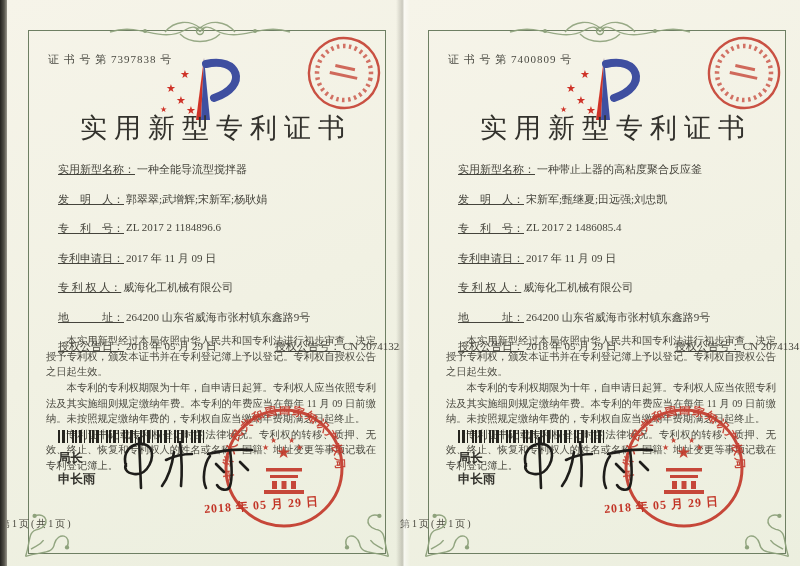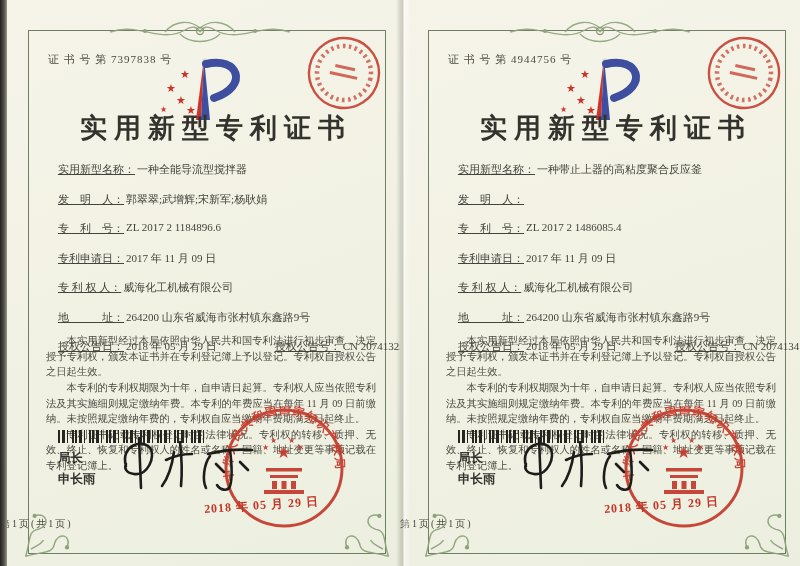--- a/index.html
+++ b/index.html
@@ -18,21 +18,21 @@
        border:1.3px solid #6e7f63;}
   .top-flourish{position:absolute;left:50%;top:18px;transform:translateX(-50%);z-index:2;}
   .corner{position:absolute;bottom:6px;width:54px;height:54px;z-index:2;}
   .corner.bl{left:22px;}
   .corner.br{right:8px;transform:scaleX(-1);}
 
   .cert-no{position:absolute;left:48px;top:52px;font-size:11px;color:#4a4a42;letter-spacing:1px;}
   .logo{position:absolute;left:152px;top:52px;}
   .fee-stamp{position:absolute;left:305px;top:34px;opacity:.85;transform:rotate(12deg);}
   .doc-title{position:absolute;left:0;right:0;top:110px;text-align:center;
-       font-size:27px;font-weight:bold;color:#33322d;letter-spacing:7px;padding-left:32px;}
+       font-size:27px;font-weight:normal;color:#33322d;letter-spacing:7px;padding-left:32px;}
 
   .fields{position:absolute;left:58px;right:26px;top:162px;font-size:11px;color:#45443c;}
   .frow{display:flex;margin-bottom:14.5px;white-space:nowrap;}
   .frow .lbl{flex:none;text-decoration:underline;}
   .frow .val{margin-left:2px;}
   .grant-row{display:flex;margin-bottom:0;}
   .grant-row .cell2{margin-left:58px;}
 
   .body-text{position:absolute;left:46px;right:24px;top:333px;font-size:10.3px;
        line-height:1.52;color:#4b4a41;text-align:justify;}
@@ -230,21 +230,21 @@
     <svg class="corner br" viewBox="0 0 60 60">
       <g fill="none" stroke="#8ea27c" stroke-width="1.6" opacity="0.95">
         <path d="M4,56 C10,38 6,28 18,26 C32,22 28,6 14,11"></path>
         <path d="M4,56 C22,50 34,54 36,42 C40,28 56,32 50,46"></path>
         <path d="M10,48 C16,44 20,44 24,38"></path>
       </g>
       <circle cx="14" cy="11" r="2.4" fill="#8ea27c"></circle>
         <circle cx="50" cy="46" r="2.4" fill="#8ea27c"></circle>
     </svg>
 
-    <div class="cert-no">证 书 号 第 4944756 号</div>
+    <div class="cert-no">证 书 号 第 7400809 号</div>
 
     <svg class="logo" width="105" height="72" viewBox="0 0 105 72">
       <path d="M44,68 L52,6 L49,68 Z" fill="#cf3328"></path>
       <path d="M52,6 L58,68 L49,68 Z" fill="#3f4fa0"></path>
       <path d="M54,12 C86,4 98,34 62,46" fill="none" stroke="#3f4fa0" stroke-width="8" stroke-linecap="round"></path>
       <g fill="#cf3328" font-size="11" font-family="'DejaVu Sans',sans-serif">
         <text x="28" y="26">★</text>
           <text x="14" y="40">★</text>
         <text x="24" y="52">★</text>
           <text x="34" y="62">★</text>
@@ -261,20 +261,21 @@
 
     <div class="doc-title">实用新型专利证书</div>
 
     <div class="fields">
       <div class="frow">
         <span class="lbl">实用新型名称：</span>
         <span class="val">一种带止上器的高粘度聚合反应釜</span>
       </div>
       <div class="frow">
         <span class="lbl">发　明　人：</span>
+        <span class="val">宋新军;甄继夏;田远强;刘忠凯</span>
       </div>
       <div class="frow">
         <span class="lbl">专　利　号：</span>
         <span class="val">ZL 2017 2 1486085.4</span>
       </div>
       <div class="frow">
         <span class="lbl">专利申请日：</span>
         <span class="val">2017 年 11 月 09 日</span>
       </div>
       <div class="frow">

